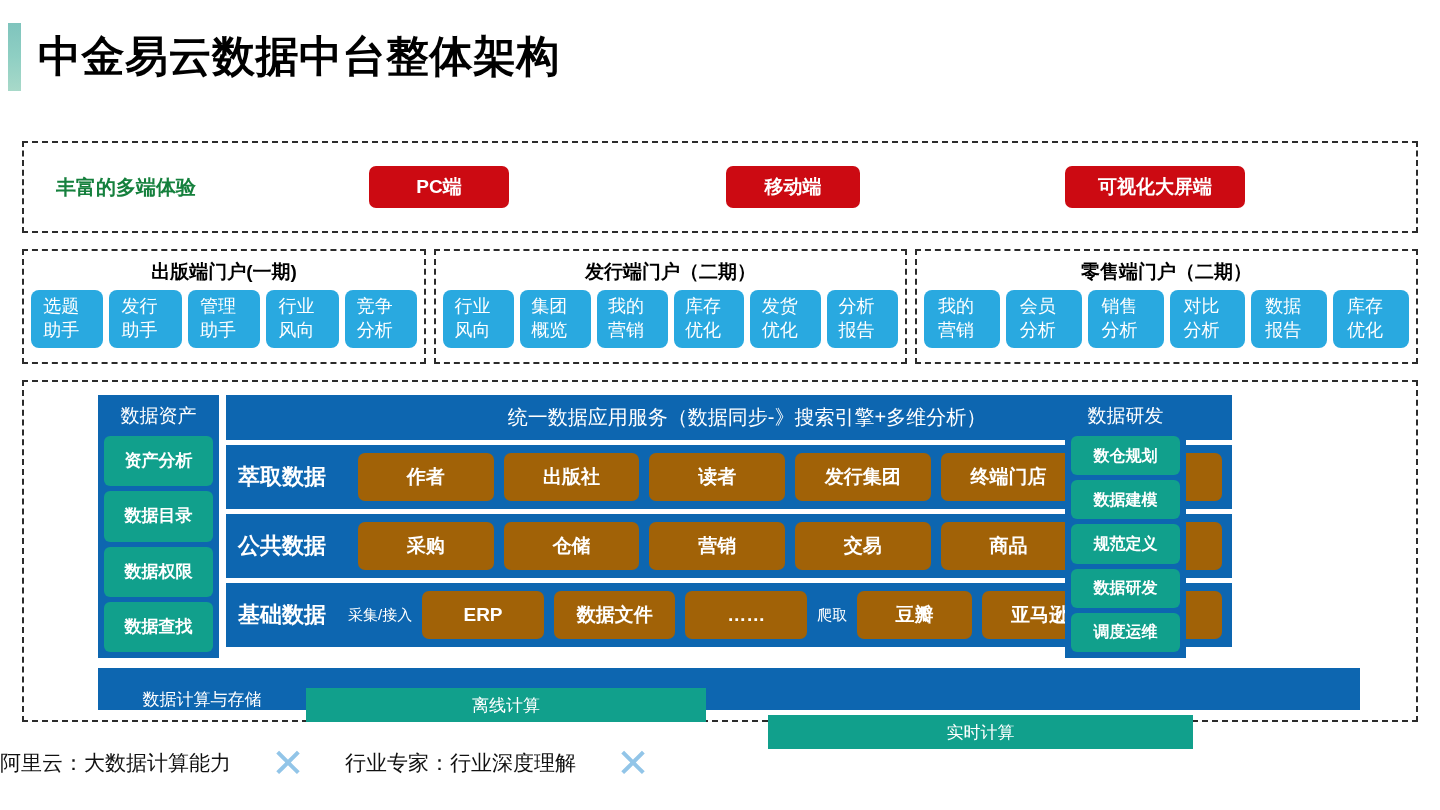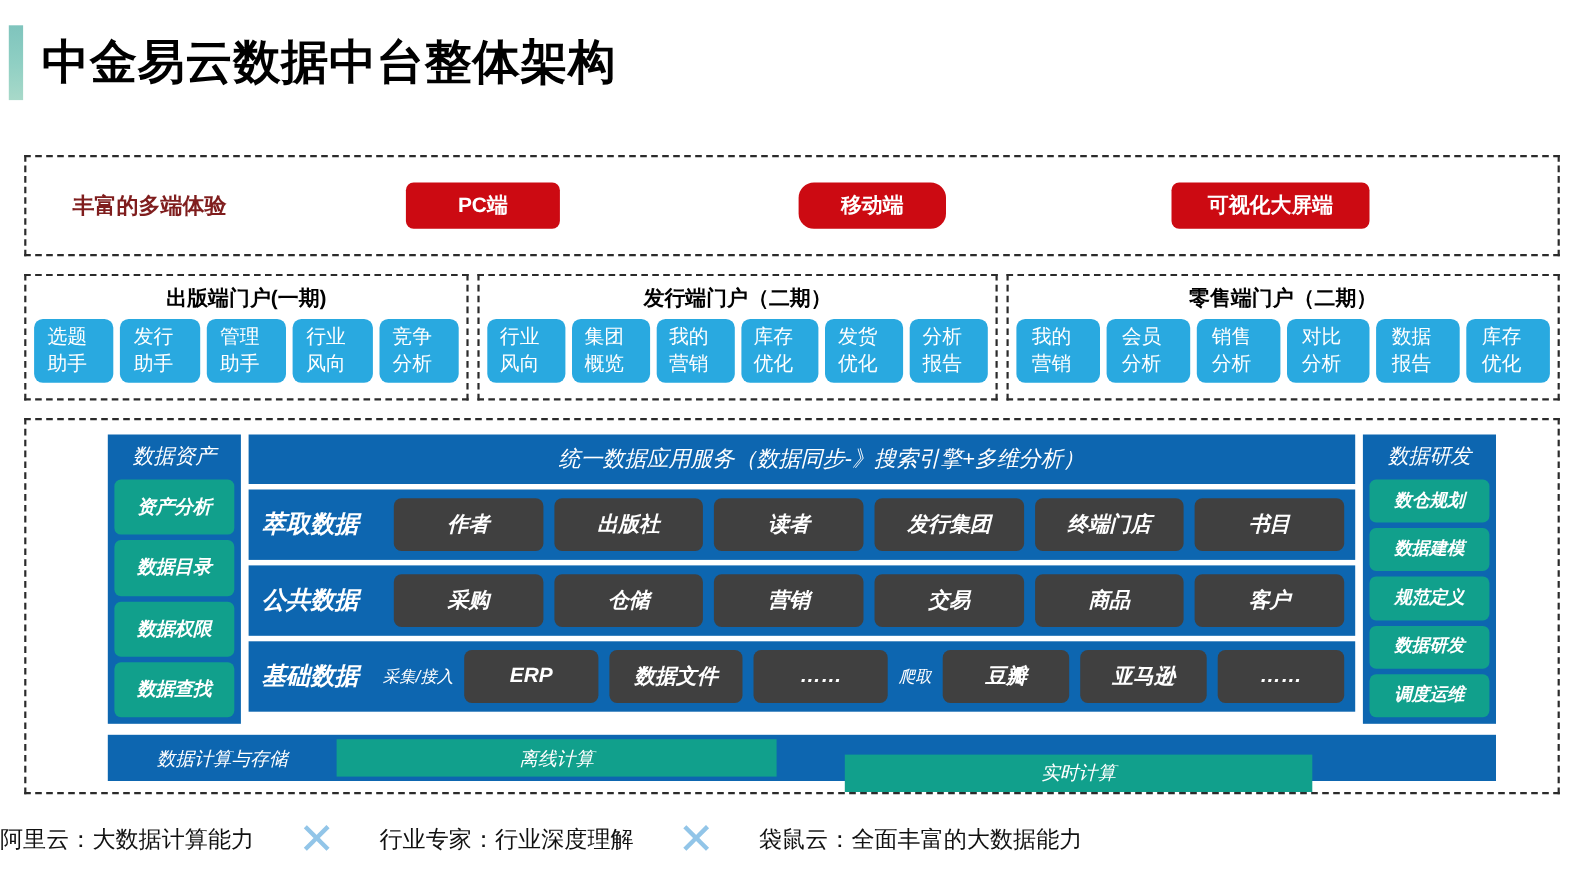--- a/index.html
+++ b/index.html
@@ -48,41 +48,41 @@
 
   
   .band-terminals {
     position: absolute;
     left: 22px; top: 141px;
     width: 1396px; height: 92px;
     display: flex;
     align-items: center;
   }
   .terminals-label {
-    margin-left: 42px;
+    margin-left: 32px;
     font-size: 20px;
     font-weight: bold;
-    color: #7f1d1d;
+    color: #15803d;
     white-space: nowrap;
   }
   .red-btn {
     position: absolute;
     height: 42px;
     border-radius: 7px;
     background: #cc0a12;
     color: #ffffff;
     font-size: 19px;
     font-weight: bold;
     display: flex;
     align-items: center;
     justify-content: center;
     white-space: nowrap;
   }
   .red-btn.b0 { left: 345px; width: 140px; }
-  .red-btn.b1 { left: 702px; width: 134px; border-radius: 14px; }
+  .red-btn.b1 { left: 702px; width: 134px; }
   .red-btn.b2 { left: 1041px; width: 180px; }
 
   
   .portals {
     position: absolute;
     left: 22px; top: 249px;
     width: 1396px; height: 115px;
     display: flex;
     gap: 0;
   }
@@ -128,21 +128,21 @@
   
   .core {
     position: absolute;
     left: 22px; top: 380px;
     width: 1396px; height: 342px;
     padding: 0;
   }
   .core-inner {
     position: absolute;
     left: 74px; top: 13px;
-    width: 1262px; height: 315px; font-style: italic;
+    width: 1088px; height: 315px;
   }
 
   
   .pillar {
     position: absolute;
     top: 0;
     width: 121px;
     height: 263px;
     background: #0d66b0;
     box-sizing: border-box;
@@ -219,21 +219,21 @@
   .row-chips {
     display: flex;
     flex: 1 1 auto;
     gap: 10px;
     align-items: center;
     height: 100%;
     padding: 8px 0;
     box-sizing: border-box;
   }
   .chip-teal {
-    background: #404040;
+    background: #a16207;
     color: #ffffff;
     font-size: 19px;
     font-weight: bold;
     border-radius: 7px;
     display: flex;
     align-items: center;
     justify-content: center;
     flex: 1 1 0;
     height: 100%;
     white-space: nowrap;
@@ -248,23 +248,23 @@
   .base-label { width: 100px; font-size: 22px; }
 
   
   .compute-bar {
     position: absolute;
     left: 0; bottom: 0;
     width: 1262px;
     height: 42px;
     background: #0d66b0;
     display: flex;
-    align-items: center;
-    box-sizing: border-box;
-    padding: 4px 80px 4px 0;
+    align-items: flex-start;
+    box-sizing: border-box;
+    padding: 20px 80px 4px 0;
   }
   .compute-label {
     color: #ffffff;
     font-size: 17px;
     width: 208px;
     text-align: center;
     white-space: nowrap;
     flex: 0 0 auto;
   }
   .compute-block {
@@ -453,14 +453,13 @@
     </div>
 
   </div>
 </div>
 
 <div class="footer">
   <div class="footer-text">阿里云：大数据计算能力</div>
   <div class="footer-x">✕</div>
   <div class="footer-text">行业专家：行业深度理解</div>
   <div class="footer-x">✕</div>
-  <div class="footer-text">袋鼠云：全面丰富的大数据能力</div>
 </div>
 
 </body></html>

